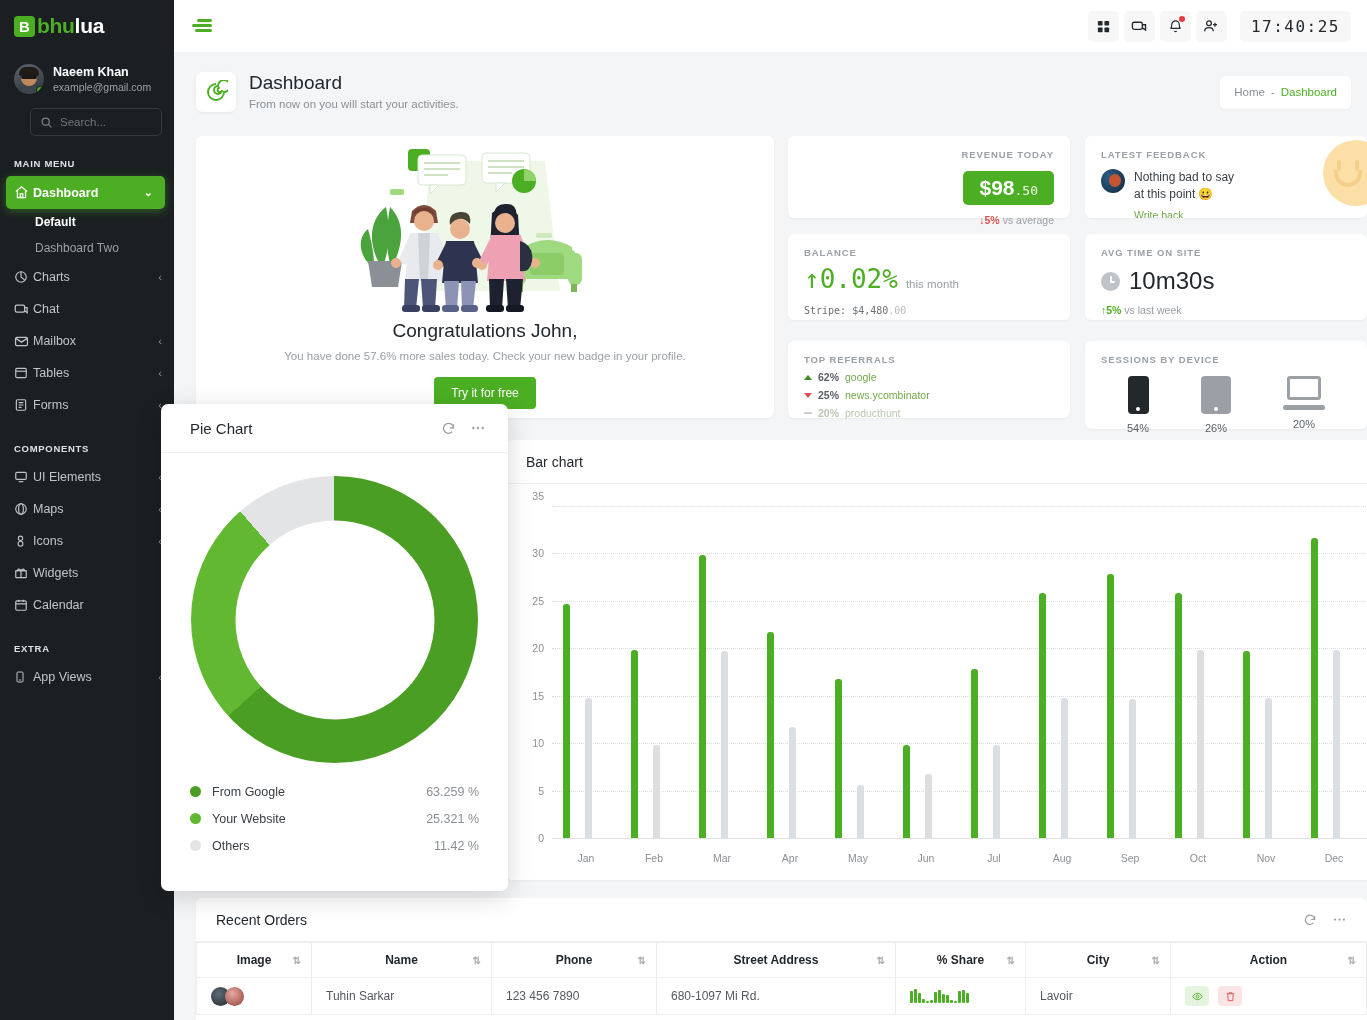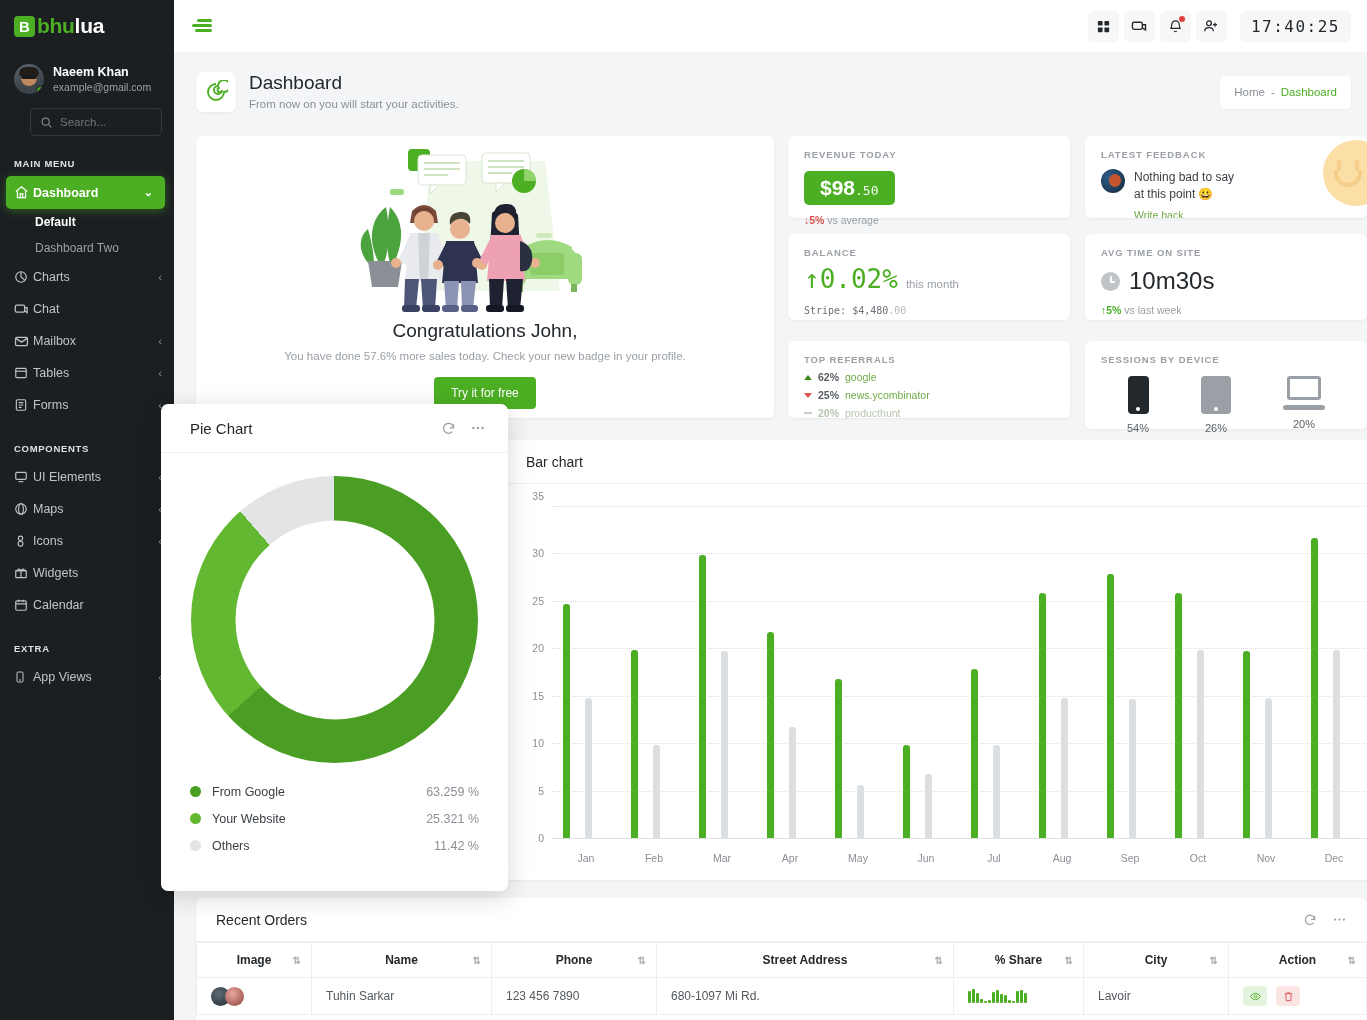--- a/index.html
+++ b/index.html
@@ -590,21 +590,21 @@
         <rect x="126" y="164" width="18" height="7" rx="3" fill="#141823"></rect>
         <rect x="146" y="164" width="18" height="7" rx="3" fill="#141823"></rect>
       </g>
     </svg>
   </div>
   <h2>Congratulations John,</h2>
   <p>You have done 57.6% more sales today. Check your new badge in your profile.</p>
   <button class="try-btn">Try it for free</button>
 </div>
 
-<div class="card mini-card" style="left:788px;top:136px;width:282px;height:82px;">
+<div class="card mini-card" style="left:788px;top:136px;width:282px;height:82px;text-align:right;">
   <div class="mini-title">REVENUE TODAY</div>
   <div class="rev-pill">
     <span class="big">$98</span><span class="small">.50</span>
   </div>
   <div class="foot-note">
     <span class="dn">↓<span>5%</span></span>
     <span>vs average</span>
   </div>
 </div>
 
@@ -787,21 +787,21 @@
           <circle cx="19" cy="12" r="1.8"></circle>
       </svg>
     </span>
   </div>
   <table>
     <thead>
       <tr>
         <th style="width:115px"><span>Image</span><span class="sort">⇅</span></th>
         <th style="width:180px"><span>Name</span><span class="sort">⇅</span></th>
         <th style="width:165px"><span>Phone</span><span class="sort">⇅</span></th>
-        <th style="width:297px"><span>Street Address</span><span class="sort">⇅</span></th>
+        <th style="width:239px"><span>Street Address</span><span class="sort">⇅</span></th>
         <th style="width:130px"><span>% Share</span><span class="sort">⇅</span></th>
         <th style="width:145px"><span>City</span><span class="sort">⇅</span></th>
         <th><span>Action</span><span class="sort">⇅</span></th>
       </tr>
     </thead>
     <tbody>
       <tr>
         <td>
           <span class="ava-pair">
               <span></span>

